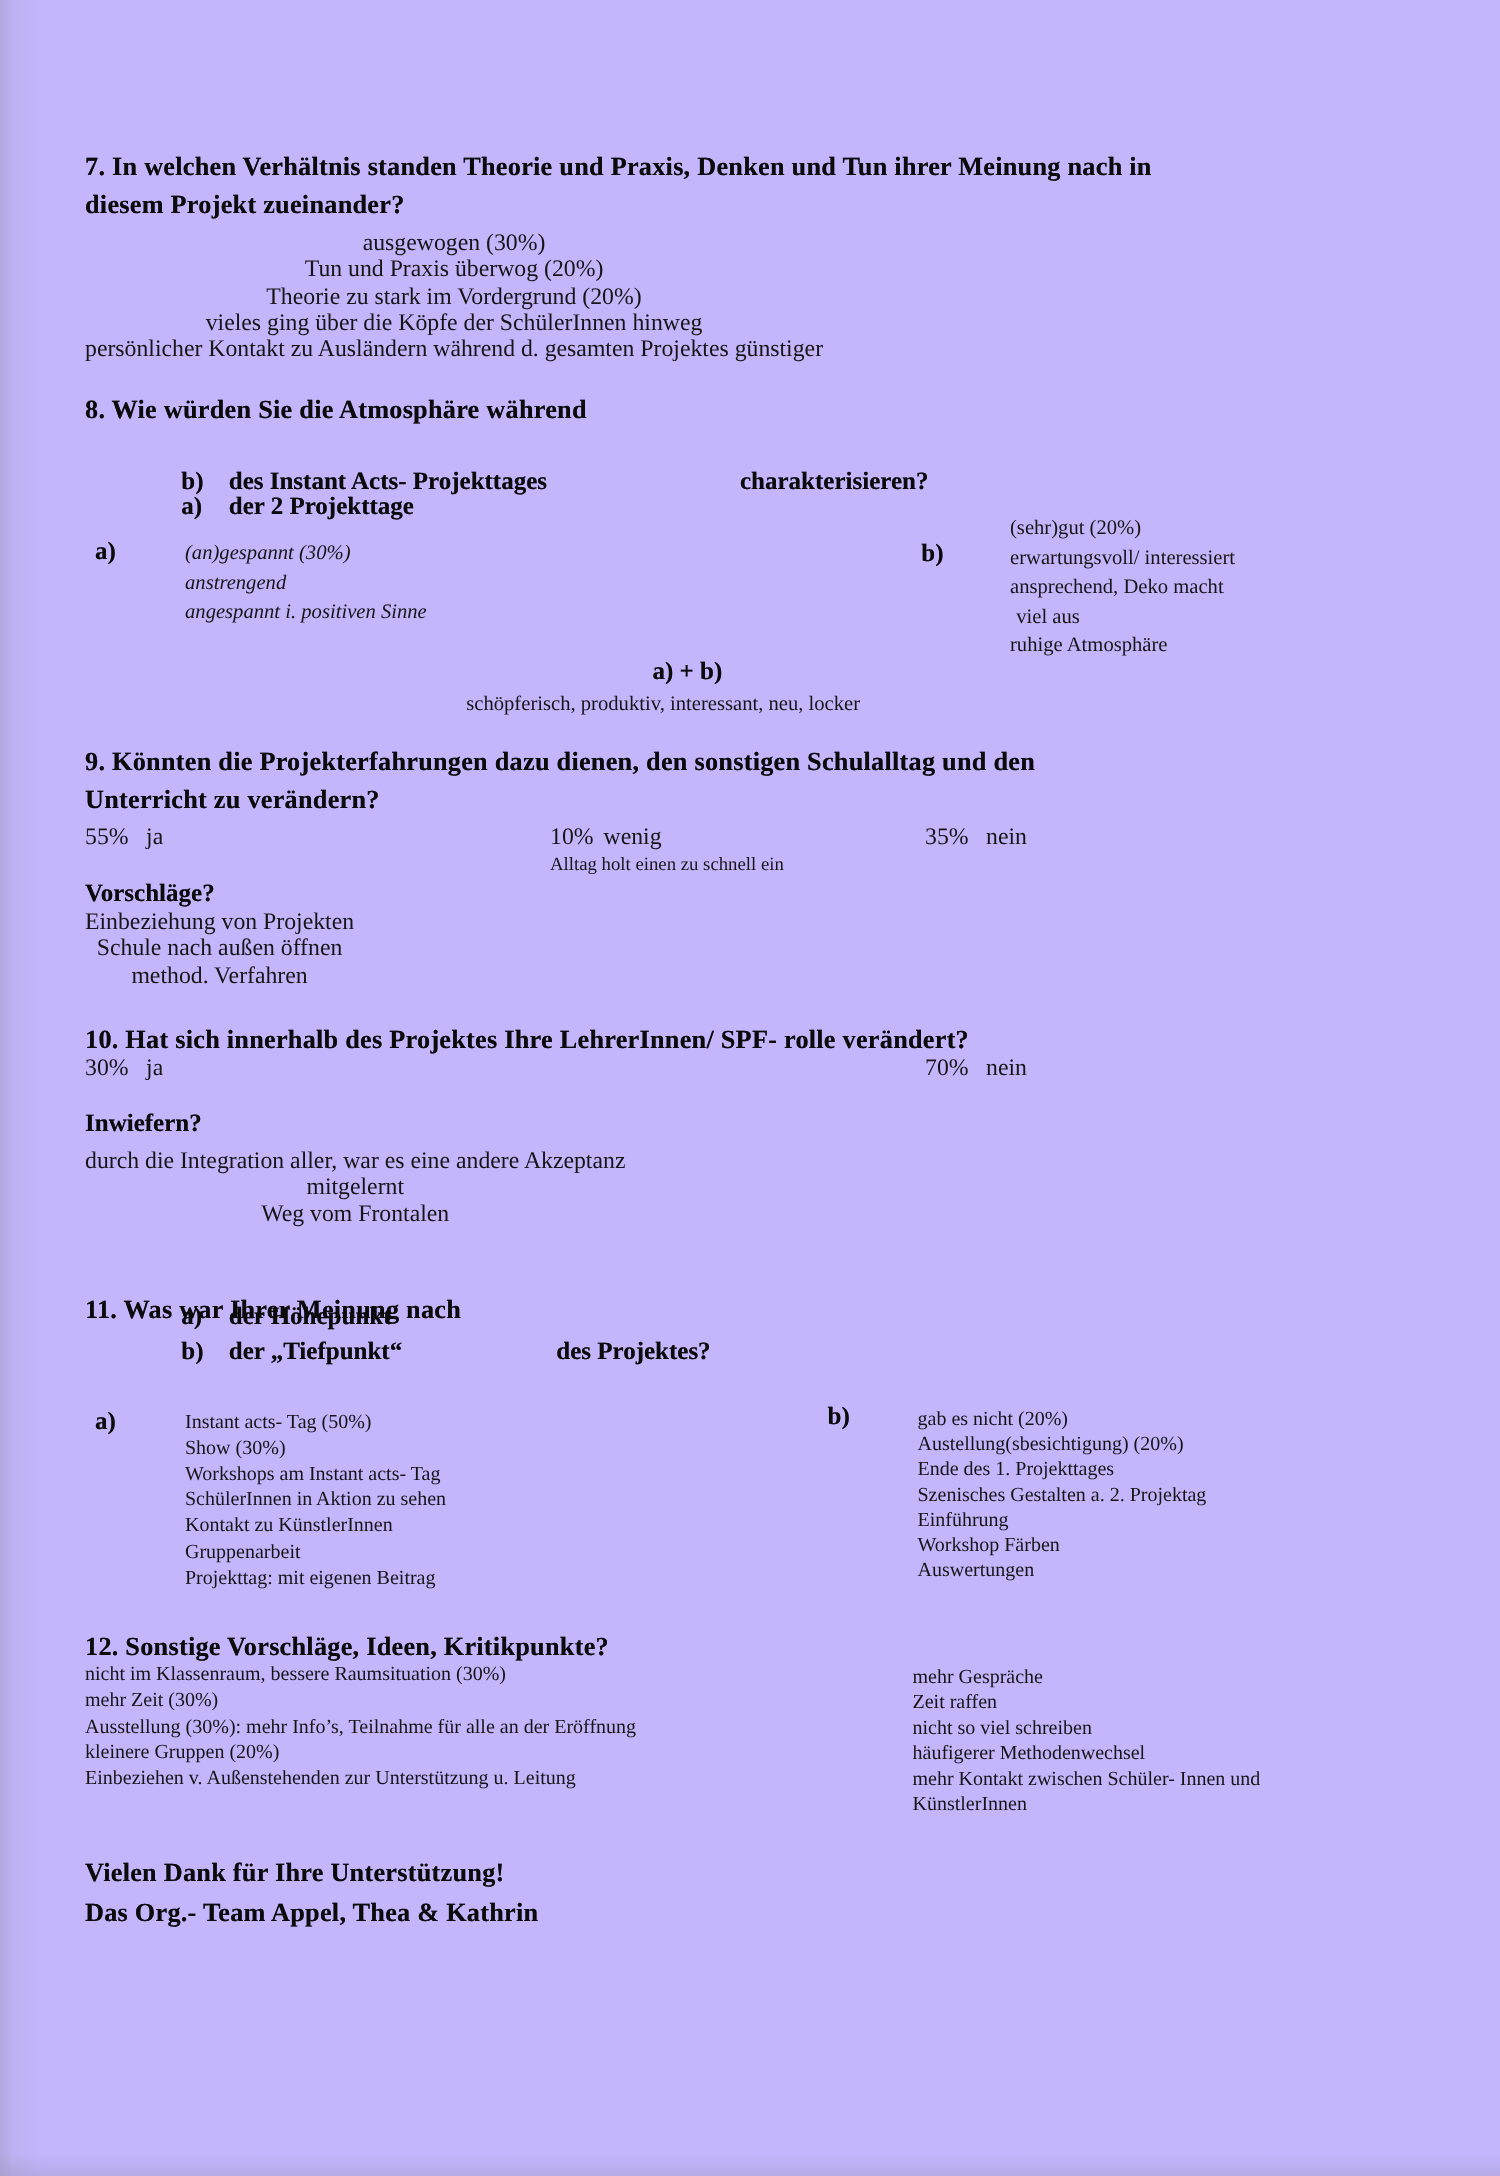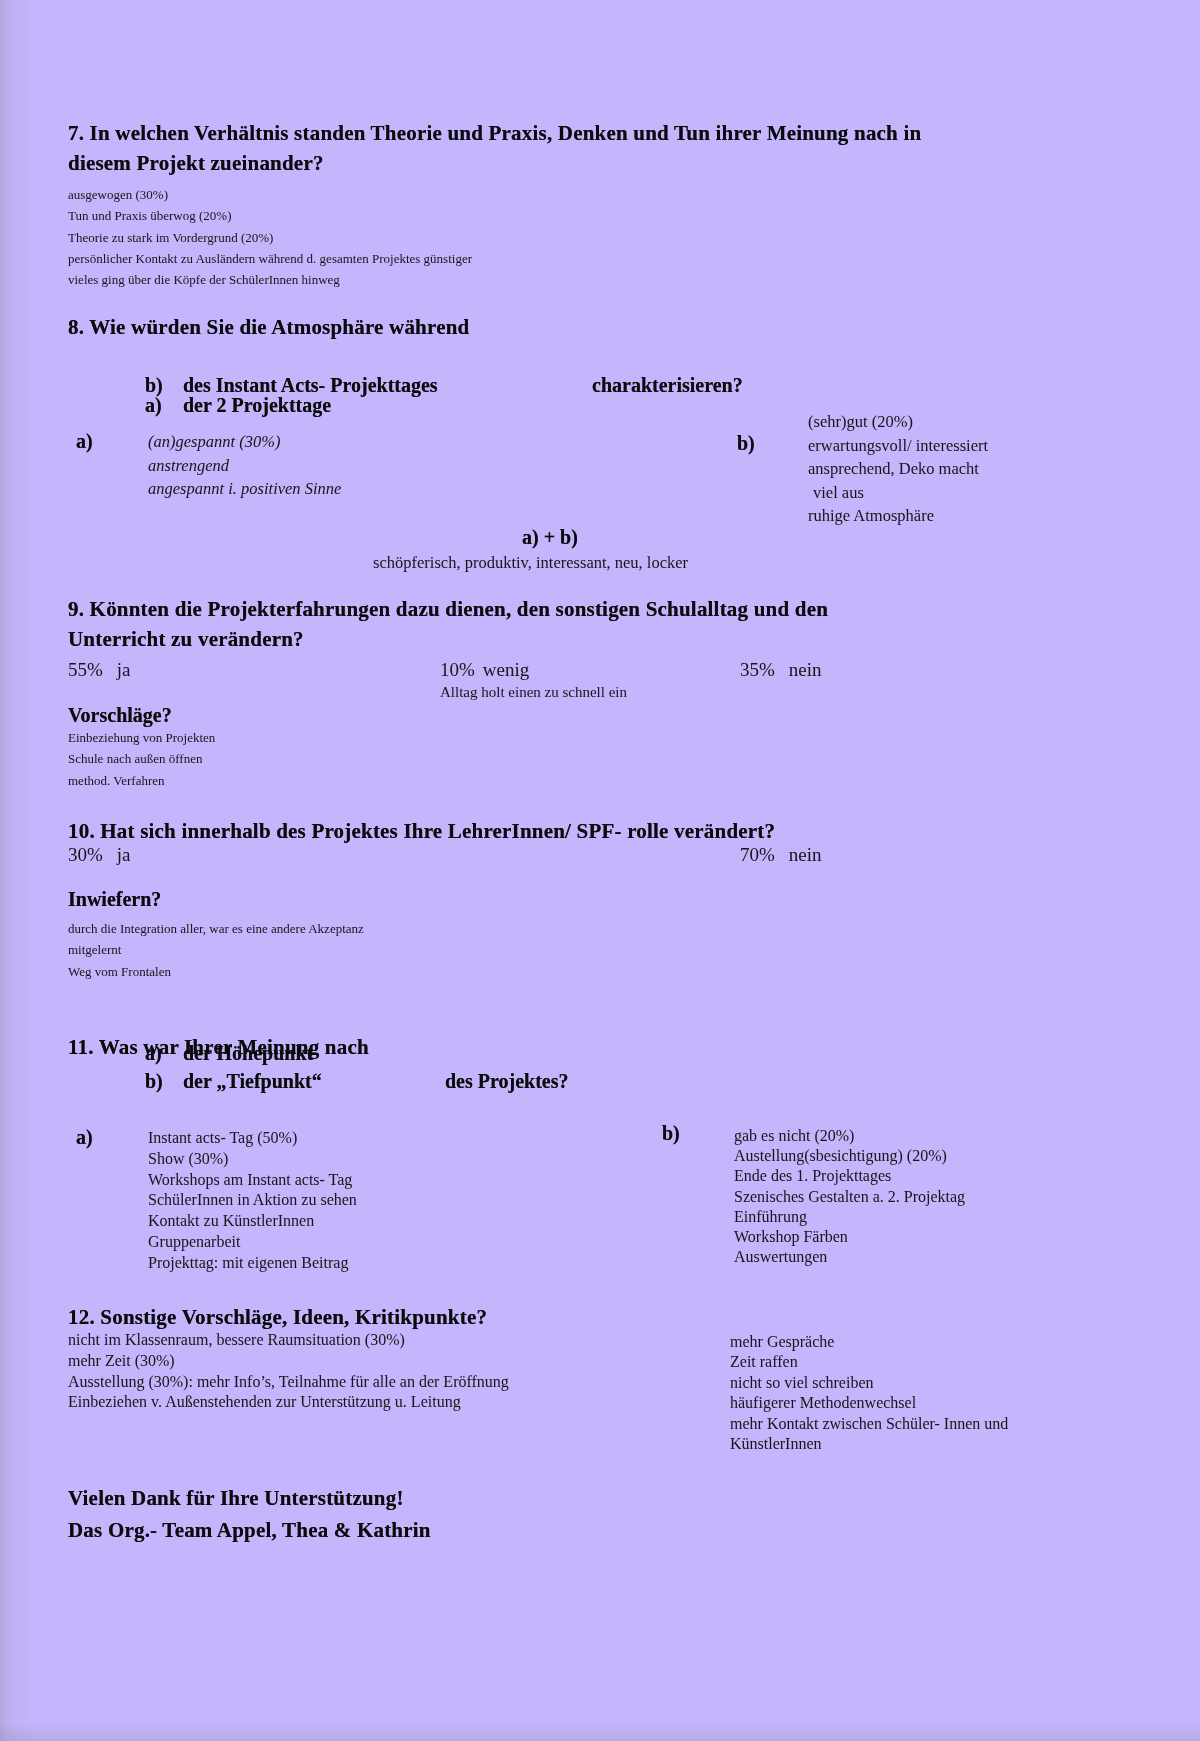--- a/index.html
+++ b/index.html
@@ -31,43 +31,43 @@
   .subline{
     font-weight:bold;color:#0b0b0b;
     font-size:20px;line-height:26px;
     text-shadow:0 0 0.5px rgba(0,0,0,0.6);
   }
   .subline .lbl{display:inline-block;min-width:38px;}
   .collabel{
     font-weight:bold;color:#0b0b0b;font-size:20px;line-height:22px;
     text-shadow:0 0 0.5px rgba(0,0,0,0.55);
   }
-  .body155{font-size:13px;line-height:21.3px;}
+  .body155{font-size:19px;line-height:21.3px;text-align:center;}
   .body16{font-size:16px;line-height:20.8px;}
   .body165{font-size:16.5px;line-height:23.5px;}
   .opt{font-size:19px;line-height:22px;}
   .opt .pct{display:inline-block;margin-right:14px;}
   .note{font-size:15px;line-height:20px;}
   .line{white-space:nowrap;}
   .wrap .line{white-space:normal;}
 </style>
 </head>
 <body>
 
 <div class="page">
   <div class="scan-left"></div>
   <div class="scan-bottom"></div>
 
   <div class="abs heading" style="left:68px;top:118px;width:915px;">7. In welchen Verhältnis standen Theorie und Praxis, Denken und Tun ihrer Meinung nach in diesem Projekt zueinander?</div>
   <div class="abs body155" style="left:68px;top:184px;">
     <div class="line">ausgewogen (30%)</div>
     <div class="line">Tun und Praxis überwog (20%)</div>
     <div class="line">Theorie zu stark im Vordergrund (20%)</div>
+    <div class="line">vieles ging über die Köpfe der SchülerInnen hinweg</div>
     <div class="line">persönlicher Kontakt zu Ausländern während d. gesamten Projektes günstiger</div>
-    <div class="line">vieles ging über die Köpfe der SchülerInnen hinweg</div>
   </div>
 
   <div class="abs heading" style="left:68px;top:312px;">8.  Wie würden Sie die Atmosphäre während</div>
   <div class="abs subline" style="left:145px;top:344px;margin-top:48px;">
     <span class="lbl">a)</span><span>der 2 Projekttage</span>
   </div>
   <div class="abs subline" style="left:145px;top:372px;">
     <span class="lbl">b)</span><span>des Instant Acts- Projekttages</span>
   </div>
   <div class="abs subline" style="left:592px;top:372px;">charakterisieren?</div>
@@ -152,20 +152,21 @@
     <div class="line">Einführung</div>
     <div class="line">Workshop Färben</div>
     <div class="line">Auswertungen</div>
   </div>
 
   <div class="abs heading" style="left:68px;top:1302px;text-align:right;">12. Sonstige Vorschläge, Ideen, Kritikpunkte?</div>
   <div class="abs body16" style="left:68px;top:1330px;">
     <div class="line">nicht im Klassenraum, bessere Raumsituation (30%)</div>
     <div class="line">mehr Zeit (30%)</div>
     <div class="line">Ausstellung (30%): mehr Info’s, Teilnahme für alle an der Eröffnung</div>
+    <div class="line">kleinere Gruppen (20%)</div>
     <div class="line">Einbeziehen v. Außenstehenden zur Unterstützung u. Leitung</div>
   </div>
   <div class="abs body16 wrap" style="left:730px;top:1332px;width:338px;line-height:20.4px;">
     <div class="line">mehr Gespräche</div>
     <div class="line">Zeit raffen</div>
     <div class="line">nicht so viel schreiben</div>
     <div class="line">häufigerer Methodenwechsel</div>
     <div class="line">mehr Kontakt zwischen Schüler- Innen und KünstlerInnen</div>
   </div>
 

